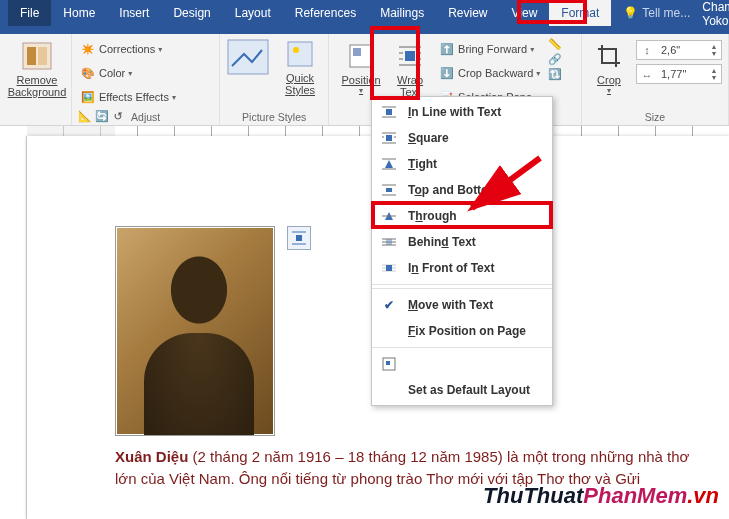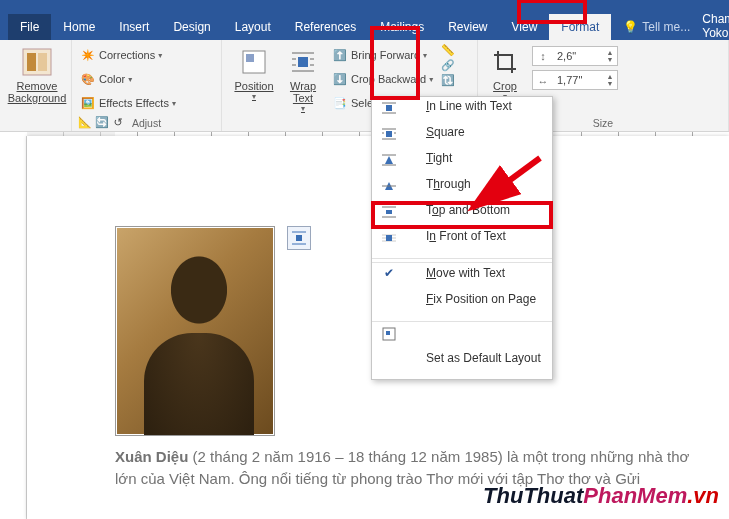--- a/index.html
+++ b/index.html
@@ -1,18 +1,18 @@
 <!DOCTYPE html>
 <html><head>
 <meta charset="utf-8">
 <style>
 * { margin: 0; padding: 0; box-sizing: border-box; font-family: "Segoe UI", Tahoma, sans-serif; }
 body { width: 729px; height: 519px; background: #fff; overflow: hidden; position: relative; }
 
-.menubar { background: #2b579a; height: 40px; display: flex; align-items: flex-end; color: #fff; font-size: 12px; padding-left: 8px; }
+.menubar { background: #2b579a; height: 34px; display: flex; align-items: flex-start; color: #fff; font-size: 12px; padding-left: 8px; }
 .menubar .tab { padding: 0 12px; height: 26px; line-height: 26px; cursor: pointer; white-space: nowrap; }
 .menubar .tab.active { background: #f3f3f3; color: #2b579a; }
 .menubar .file { background: #1e3e6e; }
 .menubar .tellme { color: #c8d6ec; display: flex; align-items: center; gap: 4px; }
 .menubar .user { margin-left: auto; padding-right: 8px; }
 
 .ribbon { background: #f3f3f3; height: 92px; border-bottom: 1px solid #d4d4d4; display: flex; font-size: 11px; color: #444; }
 .group { border-right: 1px solid #e1e1e1; padding: 4px 6px 0 6px; display: flex; flex-direction: column; position: relative; }
 .group-label { position: absolute; bottom: 2px; left: 0; right: 0; text-align: center; color: #666; font-size: 10.5px; }
 .bigbtn { display: flex; flex-direction: column; align-items: center; width: 62px; padding-top: 2px; cursor: pointer; text-decoration: underline; }
@@ -34,25 +34,25 @@
 .page-area { position: absolute; top: 136px; left: 0; right: 0; bottom: 0; background: #e6e6e6; display: flex; }
 .vruler { width: 27px; background: #fff; border-right: 1px solid #d4d4d4; }
 .page { background: #fff; margin: 0 0 0 0; width: 702px; height: 100%; position: relative; box-shadow: 0 0 4px rgba(0,0,0,.2); }
 
 .photo { position: absolute; left: 88px; top: 90px; width: 160px; height: 210px; }
 .photo-img { width: 100%; height: 100%; background: linear-gradient(135deg,#c9a46a 0%, #a57b40 40%, #6b4a1e 100%); border: 1px solid #999; box-shadow: 0 0 0 1px #fff inset; position: relative; overflow: hidden; }
 .photo-img::before { content: ""; position: absolute; left: 38px; top: 18px; width: 90px; height: 100px; background: radial-gradient(ellipse 46px 55px at 50% 45%, #3a2a14 0%, #3a2a14 60%, transparent 62%); border-radius: 50% 50% 40% 40%; }
 .photo-img::after { content: ""; position: absolute; left: 28px; top: 106px; width: 110px; height: 110px; background: radial-gradient(ellipse at top, #4a361c 0%, #2e2110 90%); border-radius: 48px 48px 0 0; }
 .anchor { position: absolute; left: 260px; top: 90px; width: 24px; height: 24px; border: 1px solid #9aa7bc; background: #eef3fb; display: flex; align-items: center; justify-content: center; }
 
-.bodytext { position: absolute; left: 88px; top: 310px; right: 20px; font-family: "Times New Roman", serif; font-size: 15px; line-height: 1.4; color: #737373; }
+.bodytext { position: absolute; left: 88px; top: 310px; right: 20px; font-family: "Times New Roman", serif; font-size: 15px; line-height: 1.4; color: #7f1d1d; }
 .bodytext b { font-weight: bold; }
 
 .dropdown { position: absolute; left: 371px; top: 96px; width: 182px; background: #fff; border: 1px solid #c6c6c6; box-shadow: 2px 2px 6px rgba(0,0,0,.25); font-size: 12px; color: #333; padding: 2px 0; z-index: 50; }
-.dropdown .item { display: flex; height: 26px; padding: 0 10px 0 8px; gap: 28px; cursor: pointer; }
+.dropdown .item { display: flex; align-items: center; height: 26px; padding: 0 10px 0 8px; gap: 10px; cursor: pointer; font-weight: bold; }
 .dropdown .sep { height: 1px; background: #e1e1e1; margin: 3px 0; }
 .dropdown .ico { width: 18px; height: 18px; display: flex; align-items: center; justify-content: center; color: #3b6fb5; }
 .dropdown .chk { width: 18px; text-align: center; color: #2b579a; }
 .u { text-decoration: underline; }
 
 .hl-red { border: 4px solid #e3000f; position: absolute; z-index: 60; pointer-events: none; }
 .hl1 { left: 517px; top: -1px; width: 70px; height: 25px; }
 .hl2 { left: 370px; top: 26px; width: 50px; height: 74px; }
 .hl3 { left: 371px; top: 201px; width: 182px; height: 28px; }
 .arrow { position: absolute; left: 460px; top: 150px; z-index: 61; pointer-events: none; }
@@ -116,20 +116,39 @@
       </div>
     </div>
     <div style="display:flex;gap:4px;margin-top:2px">
       <span class="ico">📐</span>
       <span class="ico">🔄</span>
       <span class="ico">↺</span>
     </div>
     <div class="group-label">Adjust</div>
   </div>
 
+  <div class="group" style="width:110px">
+    <div style="display:flex;gap:2px">
+      <svg width="44" height="38">
+          <rect x="2" y="2" width="40" height="34" fill="#dfe8f5" stroke="#8aa0c8"></rect>
+          <path d="M6 28 L18 16 L26 24 L36 12" stroke="#3b6fb5" fill="none" stroke-width="2"></path>
+        </svg>
+    </div>
+    <div class="bigbtn" style="position:absolute;right:4px;top:2px;width:48px">
+      <span class="ico">
+        <svg width="26" height="26">
+            <rect x="1" y="1" width="24" height="24" fill="#dfe8f5" stroke="#8aa0c8"></rect>
+            <circle cx="9" cy="9" r="3" fill="#fc0"></circle>
+          </svg>
+      </span>
+      <span class="lbl" style="white-space:pre-line">Quick
+Styles</span>
+    </div>
+    <div class="group-label">Picture Styles</div>
+  </div>
 
   <div class="group" style="width:256px">
     <div style="display:flex">
       <div class="bigbtn" style="width:52px">
         <span class="ico">
           <svg width="26" height="26">
               <rect x="2" y="2" width="22" height="22" fill="#fff" stroke="#888"></rect>
               <rect x="5" y="5" width="8" height="8" fill="#8aa0c8"></rect>
             </svg>
         </span>
@@ -256,35 +275,46 @@
           <polygon points="8,4 12,12 4,12" fill="#3b6fb5"></polygon>
           <line x1="1" y1="3" x2="15" y2="3" stroke="#777"></line>
           <line x1="1" y1="13" x2="15" y2="13" stroke="#777"></line>
         </svg>
       </span>
       <span><span class="u">T</span>ight</span>
     </div>
   <div class="item">
       <span class="ico">
         <svg width="16" height="16">
-          <polygon points="8,4 12,12 4,12" fill="#3b6fb5"></polygon>
-          <line x1="1" y1="8" x2="15" y2="8" stroke="#777"></line>
-        </svg>
-      </span>
-      <span>T<span class="u">h</span>rough</span>
-    </div>
-  <div class="item">
-      <span class="ico">
-        <svg width="16" height="16">
           <rect x="5" y="6" width="6" height="4" fill="#3b6fb5"></rect>
           <line x1="1" y1="3" x2="15" y2="3" stroke="#777"></line>
           <line x1="1" y1="13" x2="15" y2="13" stroke="#777"></line>
         </svg>
       </span>
       <span>T<span class="u">o</span>p and Bottom</span>
+    </div>
+  <div class="item">
+      <span class="ico">
+        <svg width="16" height="16">
+          <polygon points="8,4 12,12 4,12" fill="#3b6fb5"></polygon>
+          <line x1="1" y1="8" x2="15" y2="8" stroke="#777"></line>
+        </svg>
+      </span>
+      <span>T<span class="u">h</span>rough</span>
+    </div>
+  <div class="item">
+      <span class="ico">
+        <svg width="16" height="16">
+          <rect x="5" y="5" width="6" height="6" fill="#a8c3e8"></rect>
+          <line x1="1" y1="5" x2="15" y2="5" stroke="#777"></line>
+          <line x1="1" y1="8" x2="15" y2="8" stroke="#777"></line>
+          <line x1="1" y1="11" x2="15" y2="11" stroke="#777"></line>
+        </svg>
+      </span>
+      <span>Behin<span class="u">d</span> Text</span>
     </div>
   <div class="item">
       <span class="ico">
         <svg width="16" height="16">
           <line x1="1" y1="5" x2="15" y2="5" stroke="#ccc"></line>
           <line x1="1" y1="8" x2="15" y2="8" stroke="#ccc"></line>
           <line x1="1" y1="11" x2="15" y2="11" stroke="#ccc"></line>
           <rect x="5" y="5" width="6" height="6" fill="#3b6fb5"></rect>
         </svg>
       </span>

